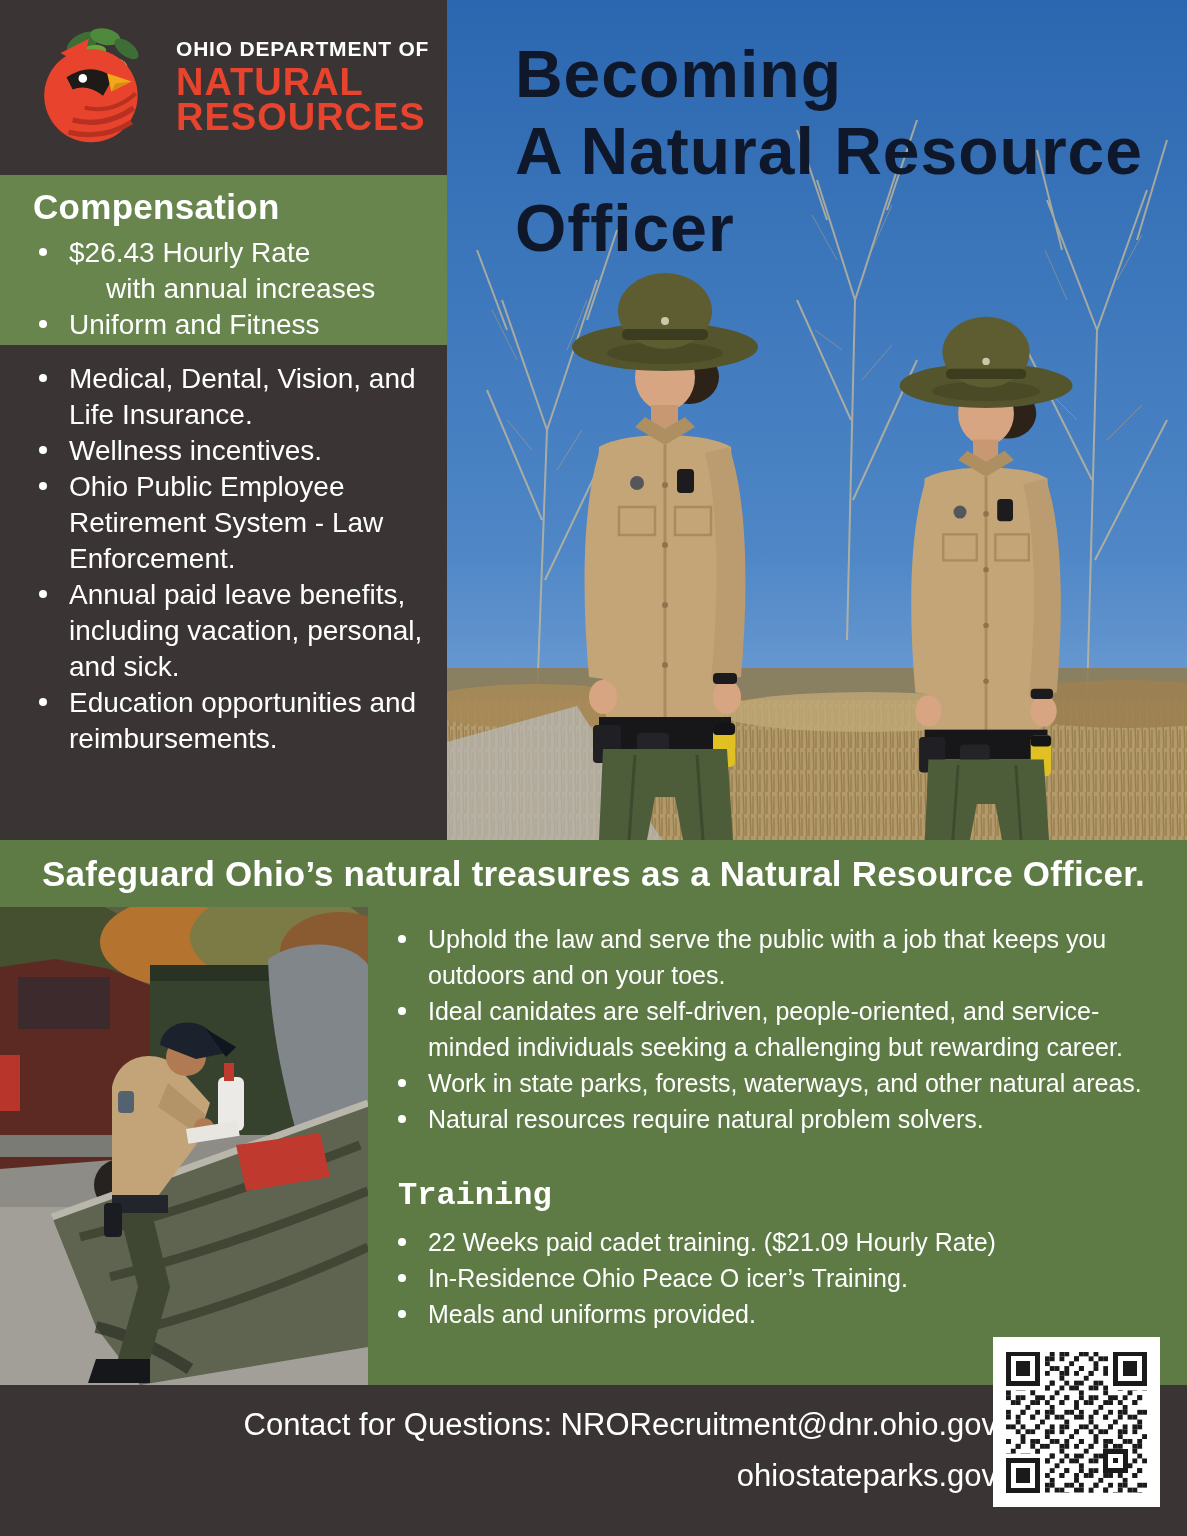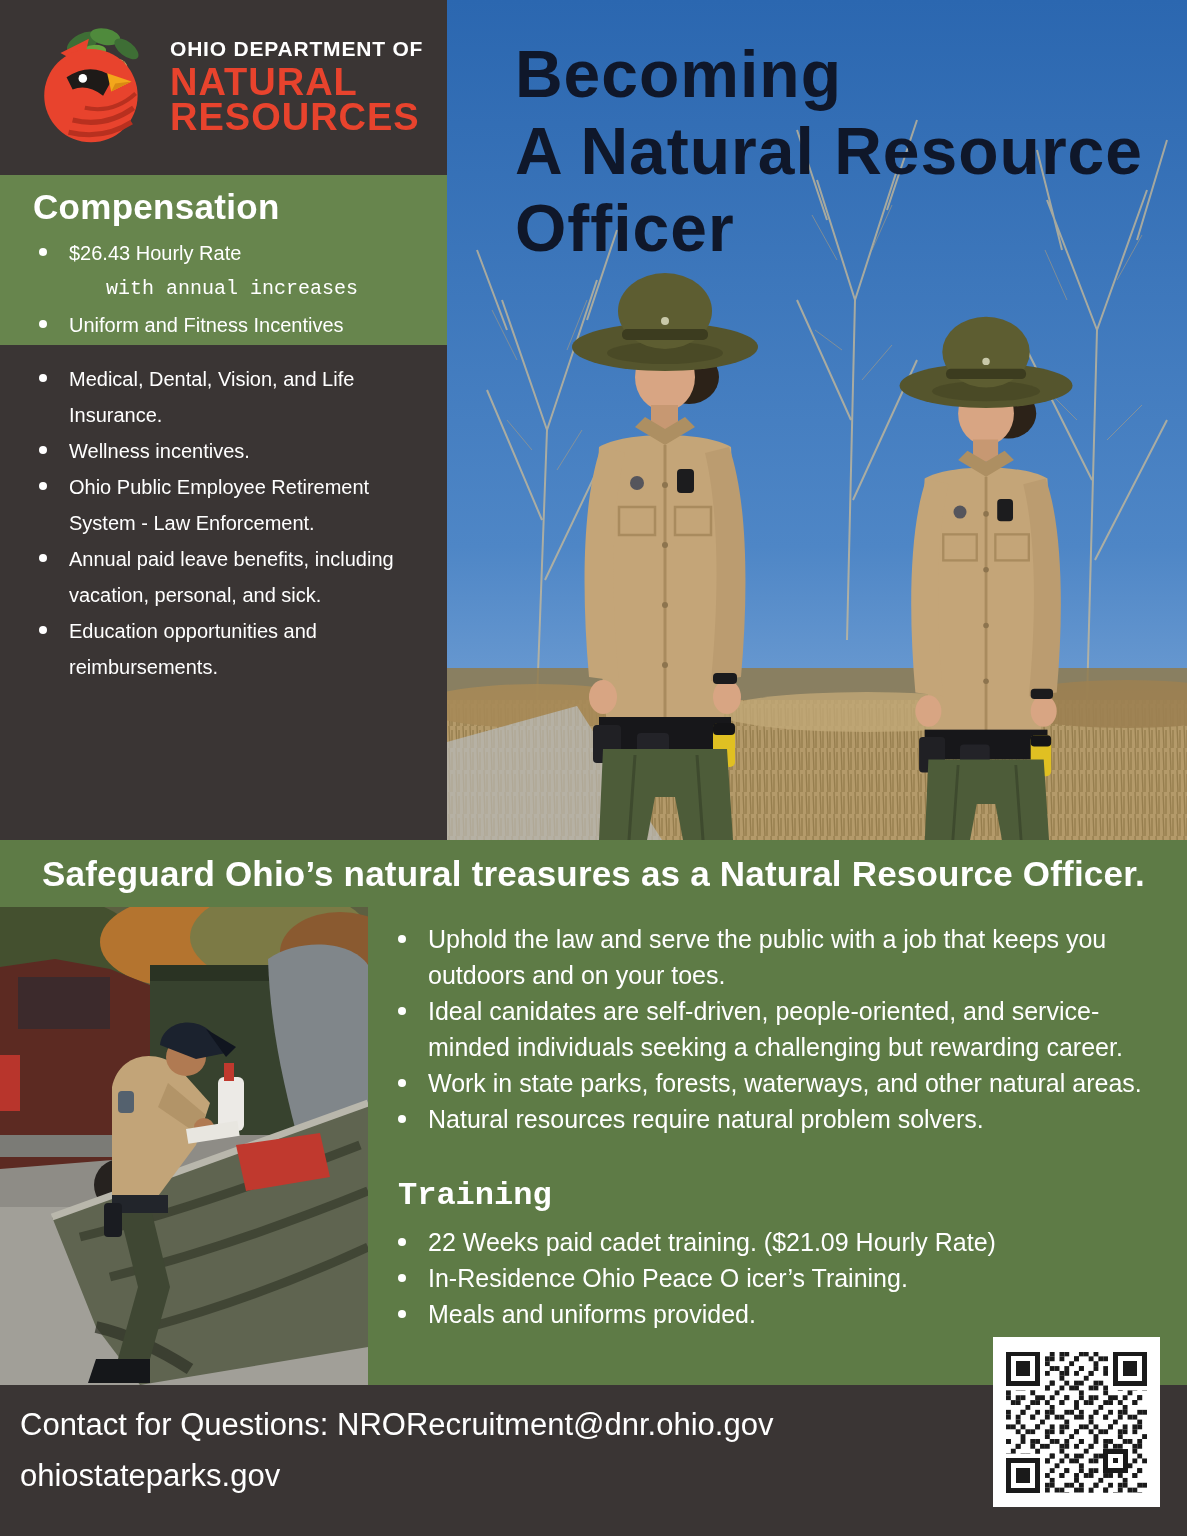--- a/index.html
+++ b/index.html
@@ -3,55 +3,55 @@
 <meta charset="utf-8">
 <style>
   html,body{margin:0;padding:0;background:#222;}
   .page{
     position:relative;width:1187px;height:1536px;overflow:hidden;
     background:#5e7b46;font-family:"Liberation Sans",sans-serif;
     -webkit-font-smoothing:antialiased;
   }
   
   .logo-block{position:absolute;left:0;top:0;width:447px;height:175px;background:#3a3534;}
-  .logo-wrap{position:absolute;left:30px;top:22px;display:flex;align-items:center;gap:8px;}
+  .logo-wrap{position:absolute;left:30px;top:22px;display:flex;align-items:center;gap:14px;}
   .logo-mark{width:132px;height:128px;flex:0 0 auto;}
   .logo-text{display:flex;flex-direction:column;}
   .logo-small{color:#ffffff;font-size:21px;font-weight:bold;letter-spacing:.8px;margin-bottom:4px;}
   .logo-big{color:#e8432d;font-size:38px;font-weight:800;letter-spacing:1px;line-height:35px;}
   .comp-block{position:absolute;left:0;top:175px;width:447px;height:220px;background:#67854d;
     padding:12px 20px 0 33px;box-sizing:border-box;}
   .benefits-block{position:absolute;left:0;top:345px;width:447px;height:495px;background:#3a3534;
     padding:16px 18px 0 33px;box-sizing:border-box;}
   .side-heading{color:#ffffff;font-size:35px;font-weight:bold;margin:0 0 8px 0;letter-spacing:.3px;}
   .bullets{list-style:none;margin:0;padding:0;color:#ffffff;}
   .bullets li{display:flex;align-items:flex-start;}
   .bullets .dot{flex:0 0 auto;width:8px;height:8px;border-radius:50%;background:#ffffff;margin:13px 0 0 6px;}
   .bullets .txt{margin-left:22px;}
-  .side-list{font-size:20px;line-height:36px;}
-  .sub-line{margin-left:37px;font-family:Liberation Mono, monospace;}
+  .side-list{font-size:28px;line-height:36px;}
+  .sub-line{margin-left:37px;}
   
   .hero{position:absolute;left:447px;top:0;width:740px;height:840px;overflow:hidden;}
   .hero svg{display:block;}
   .hero-title{position:absolute;top:36px;right:44px;text-align:left;color:#0f172a;
     font-size:66px;line-height:77px;font-weight:bold;letter-spacing:1px;}
   
   .band{position:absolute;left:0;top:840px;width:1187px;height:67px;display:flex;
     align-items:center;justify-content:center;}
   .band-text{color:#ffffff;font-size:35px;font-weight:bold;letter-spacing:.2px;}
   
   .lower{position:absolute;left:0;top:907px;width:1187px;height:478px;}
   .photo2{position:absolute;left:0;top:0;width:368px;height:478px;overflow:hidden;}
   .lower-content{position:absolute;left:392px;top:14px;right:20px;color:#fff;}
   .content-list{font-size:25px;line-height:36px;}
   .content-list .dot{margin-top:14px;}
   .training-heading{color:#ffffff;font-size:32px;font-weight:bold;margin:40px 0 10px 6px;font-family:Liberation Mono, monospace;}
   
   .footer{position:absolute;left:0;top:1385px;width:1187px;height:151px;background:#3a3534;}
-  .footer-inner{position:absolute;left:0;right:190px;top:22px;text-align:left;color:#ffffff;padding-left:20px;}
+  .footer-inner{position:absolute;left:0;right:190px;top:22px;text-align:right;color:#ffffff;padding-left:20px;}
   .footer-line1{font-size:31px;margin-bottom:15px;}
   .footer-line2{font-size:31px;}
   
   .qr{position:absolute;left:993px;top:1337px;width:167px;height:170px;background:#ffffff;
     box-sizing:border-box;padding:13px;}
   .qr svg{display:block;width:100%;height:100%;}
 </style>
 </head>
 <body>
 

